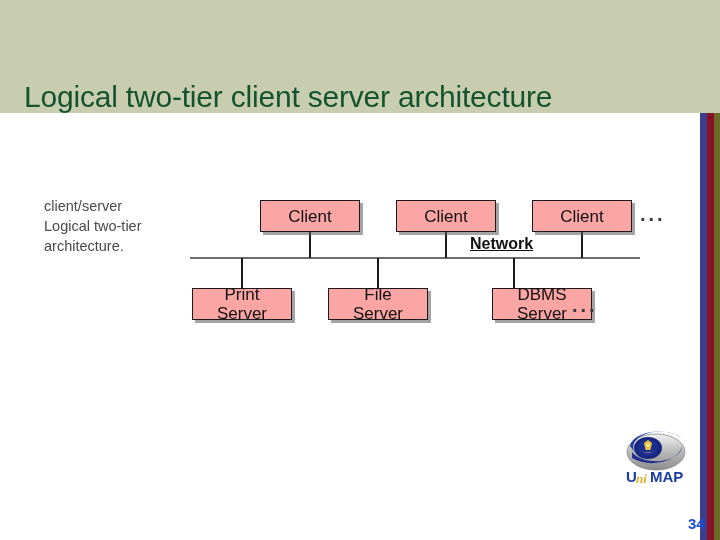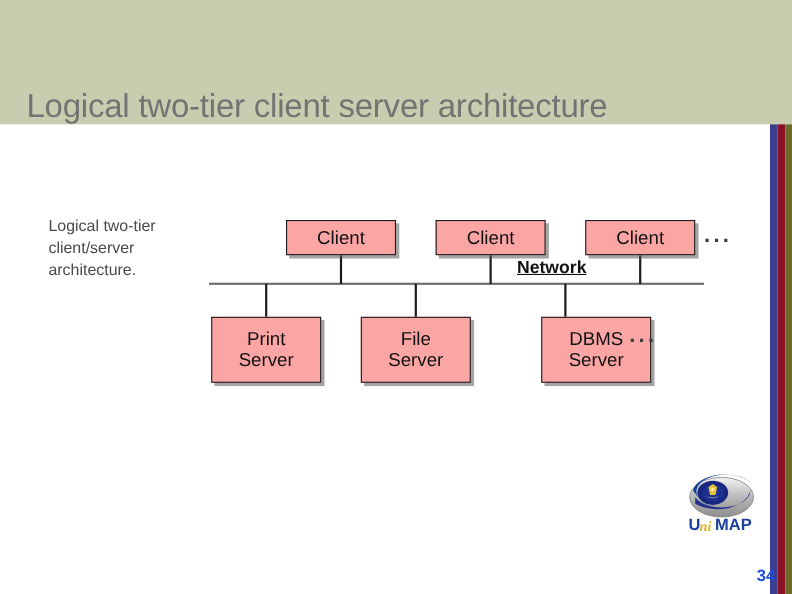--- a/index.html
+++ b/index.html
@@ -27,21 +27,21 @@
     height: 113px;
     background: #c8cdb0;
   }
   #slide-title {
     position: absolute;
     left: 24px;
     top: 60px;
     font-size: 30px;
     font-weight: normal;
     letter-spacing: -0.2px;
-    color: #737373;
+    color: #14532d;
     white-space: nowrap;
     font-family: "Liberation Sans", sans-serif;
   }
 
   
   .edge-stripe {
     position: absolute;
     top: 113px;
     height: 427px;
   }
@@ -89,21 +89,21 @@
     justify-content: center;
     font-family: "Liberation Sans", sans-serif;
     color: #111111;
     font-size: 17px;
     line-height: 19px;
     text-align: center;
   }
   .node-box .line2 { display: block; }
 
   .client-box { width: 100px; height: 32px; }
-  .server-box { width: 100px; height: 60px; }
+  .server-box { width: 100px; height: 32px; }
 
   #client-1 { left: 260px; top: 200px; }
   #client-2 { left: 396px; top: 200px; }
   #client-3 { left: 532px; top: 200px; }
 
   #print-server { left: 192px; top: 288px; }
   #file-server  { left: 328px; top: 288px; }
   #dbms-server  { left: 464px; top: 288px; margin-left: 28px; }
 
   
@@ -177,22 +177,22 @@
 <div id="slide">
 
   <div id="header-band"></div>
   <h1 id="slide-title">Logical two-tier client server architecture</h1>
 
   <div class="edge-stripe" id="stripe-blue"></div>
   <div class="edge-stripe" id="stripe-red"></div>
   <div class="edge-stripe" id="stripe-olive"></div>
 
   <div id="figure-caption">
+    <span class="fig-text-line">client/server</span>
     <span class="fig-text-line">Logical two-tier</span>
-    <span class="fig-text-line">client/server</span>
     <span class="fig-text-line">architecture.</span>
   </div>
 
   <div id="diagram">
 
     <div id="network-bus"></div>
     <div id="network-label">Network</div>
 
     <div class="drop-line" id="drop-client-1"></div>
     <div class="drop-line" id="drop-client-2"></div>

